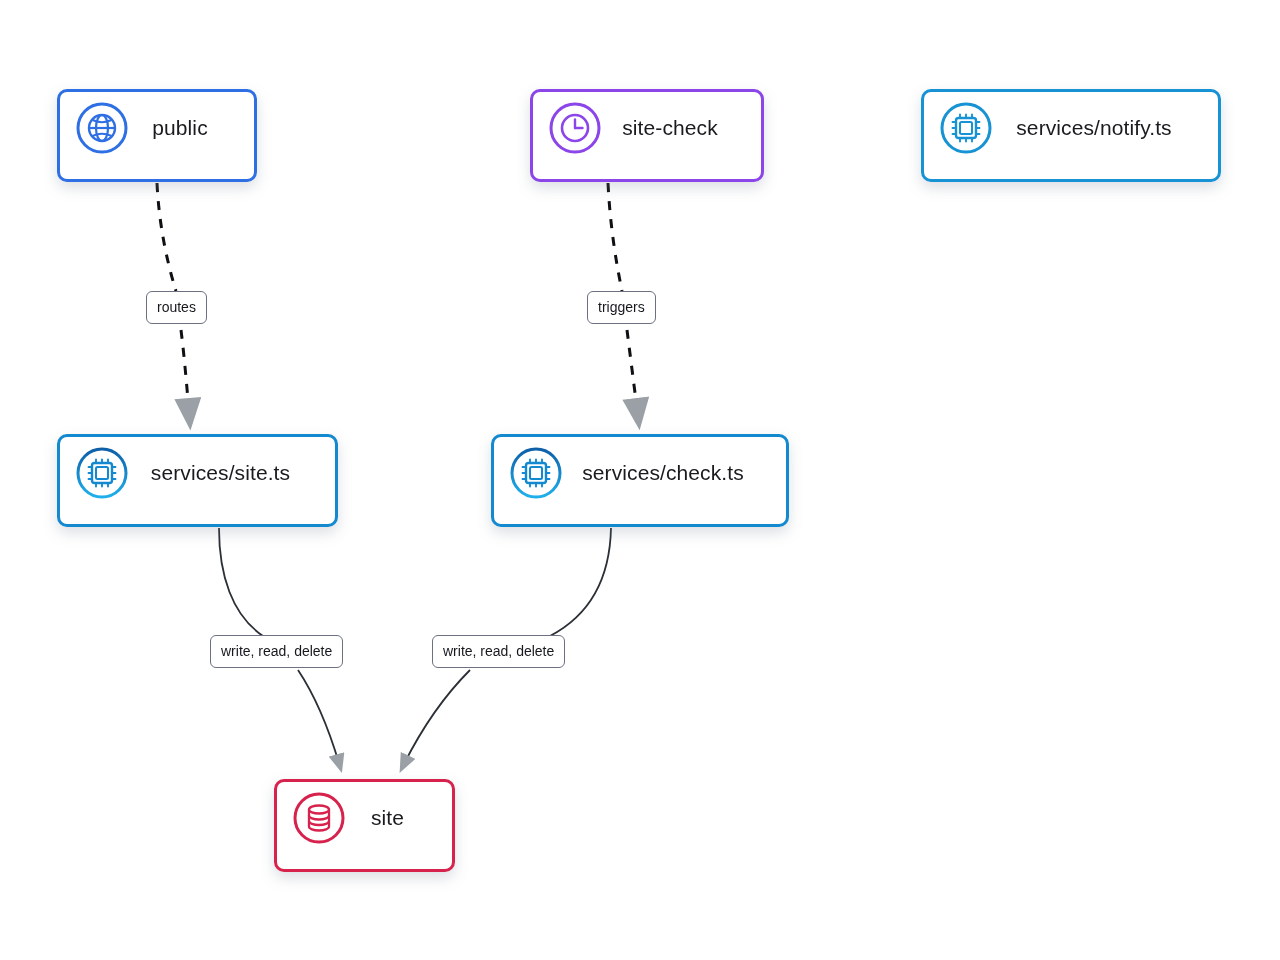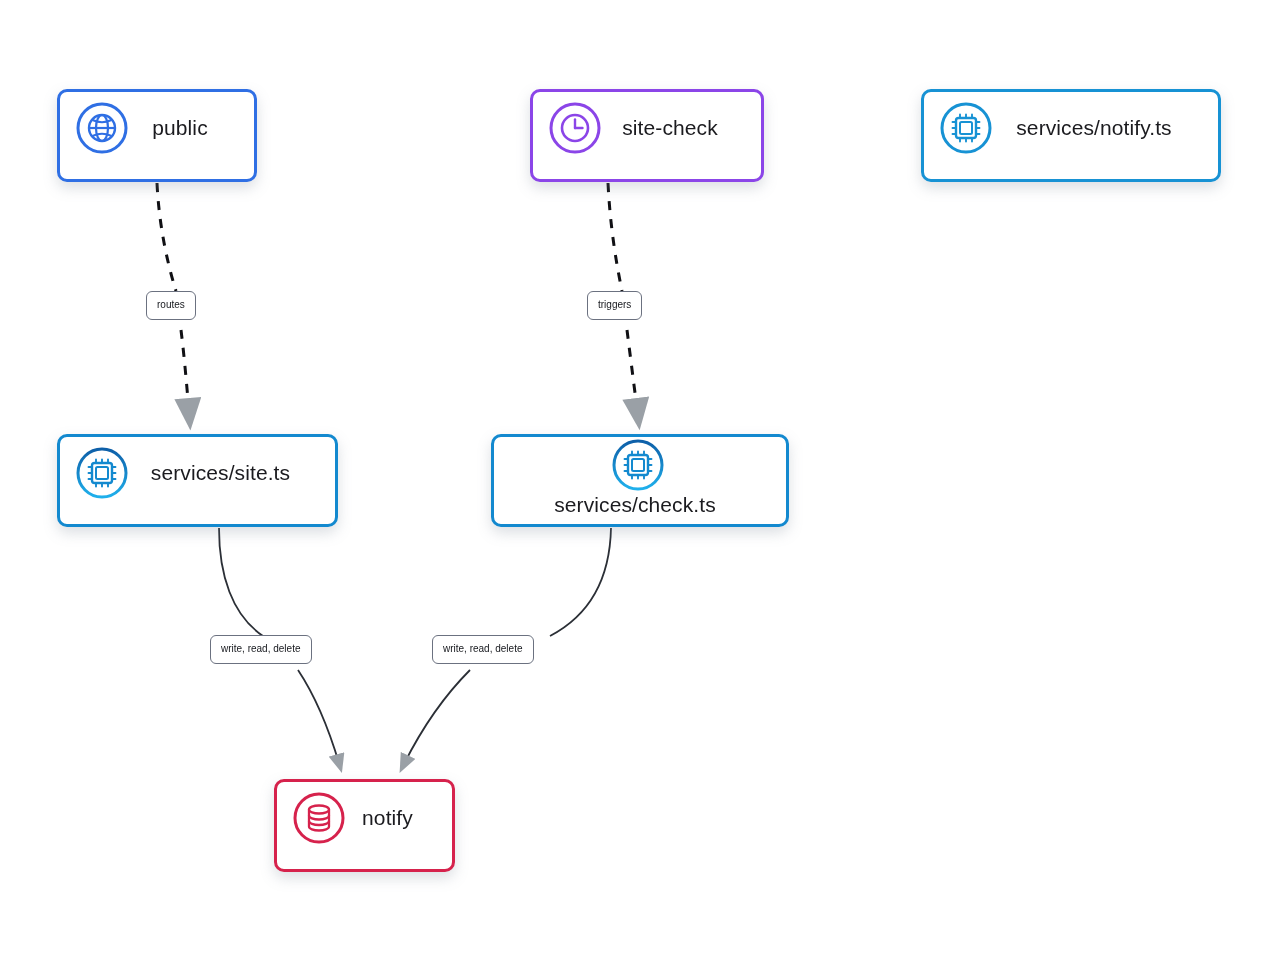--- a/index.html
+++ b/index.html
@@ -74,36 +74,35 @@
     left: 921px; top: 89px;  width: 300px; height: 93px;
     border-color: #1792d4;
   }
   .n-siteservice {
     left: 57px;  top: 434px; width: 281px; height: 93px;
     border-color: #1389cf;
   }
   .n-checkservice {
     left: 491px; top: 434px; width: 298px; height: 93px;
     border-color: #1389cf;
-    flex-direction: column;
   }
   .n-sites {
     left: 274px; top: 779px; width: 181px; height: 93px;
     border-color: #d6224c;
   }
 
   
   .edge-label {
     position: absolute;
     box-sizing: border-box;
     background: #ffffff;
     border: 1px solid #6b7180;
     border-radius: 6px;
     color: #16181d;
-    font-size: 10px;
+    font-size: 14px;
     line-height: 1;
     padding: 8px 10px 9px;
     white-space: nowrap;
   }
   .el-routes   { left: 146px; top: 291px; }
   .el-triggers { left: 587px; top: 291px; text-align: center; }
   .el-wrd-left { left: 210px; top: 635px; }
   .el-wrd-right{ left: 432px; top: 635px; }
 </style>
 </head>
@@ -249,21 +248,21 @@
       <svg viewBox="0 0 56 56" width="56" height="56" xmlns="http://www.w3.org/2000/svg">
         <circle cx="28" cy="28" r="24" fill="none" stroke="#d6224c" stroke-width="3"></circle>
         <g fill="none" stroke="#d6224c" stroke-width="2.3">
           <ellipse cx="28" cy="19.5" rx="10" ry="4"></ellipse>
           <path d="M18,19.5 L18,36.5 A10,4 0 0,0 38,36.5 L38,19.5"></path>
           <path d="M18,25.5 A10,4 0 0,0 38,25.5"></path>
           <path d="M18,31 A10,4 0 0,0 38,31"></path>
         </g>
       </svg>
     </span>
-    <span class="label">notify</span>
+    <span class="label">site</span>
   </div>
 
   <div class="edge-label el-routes">routes</div>
   <div class="edge-label el-triggers">triggers</div>
   <div class="edge-label el-wrd-left">write, read, delete</div>
   <div class="edge-label el-wrd-right">write, read, delete</div>
 
 </div>
 
 </body></html>

